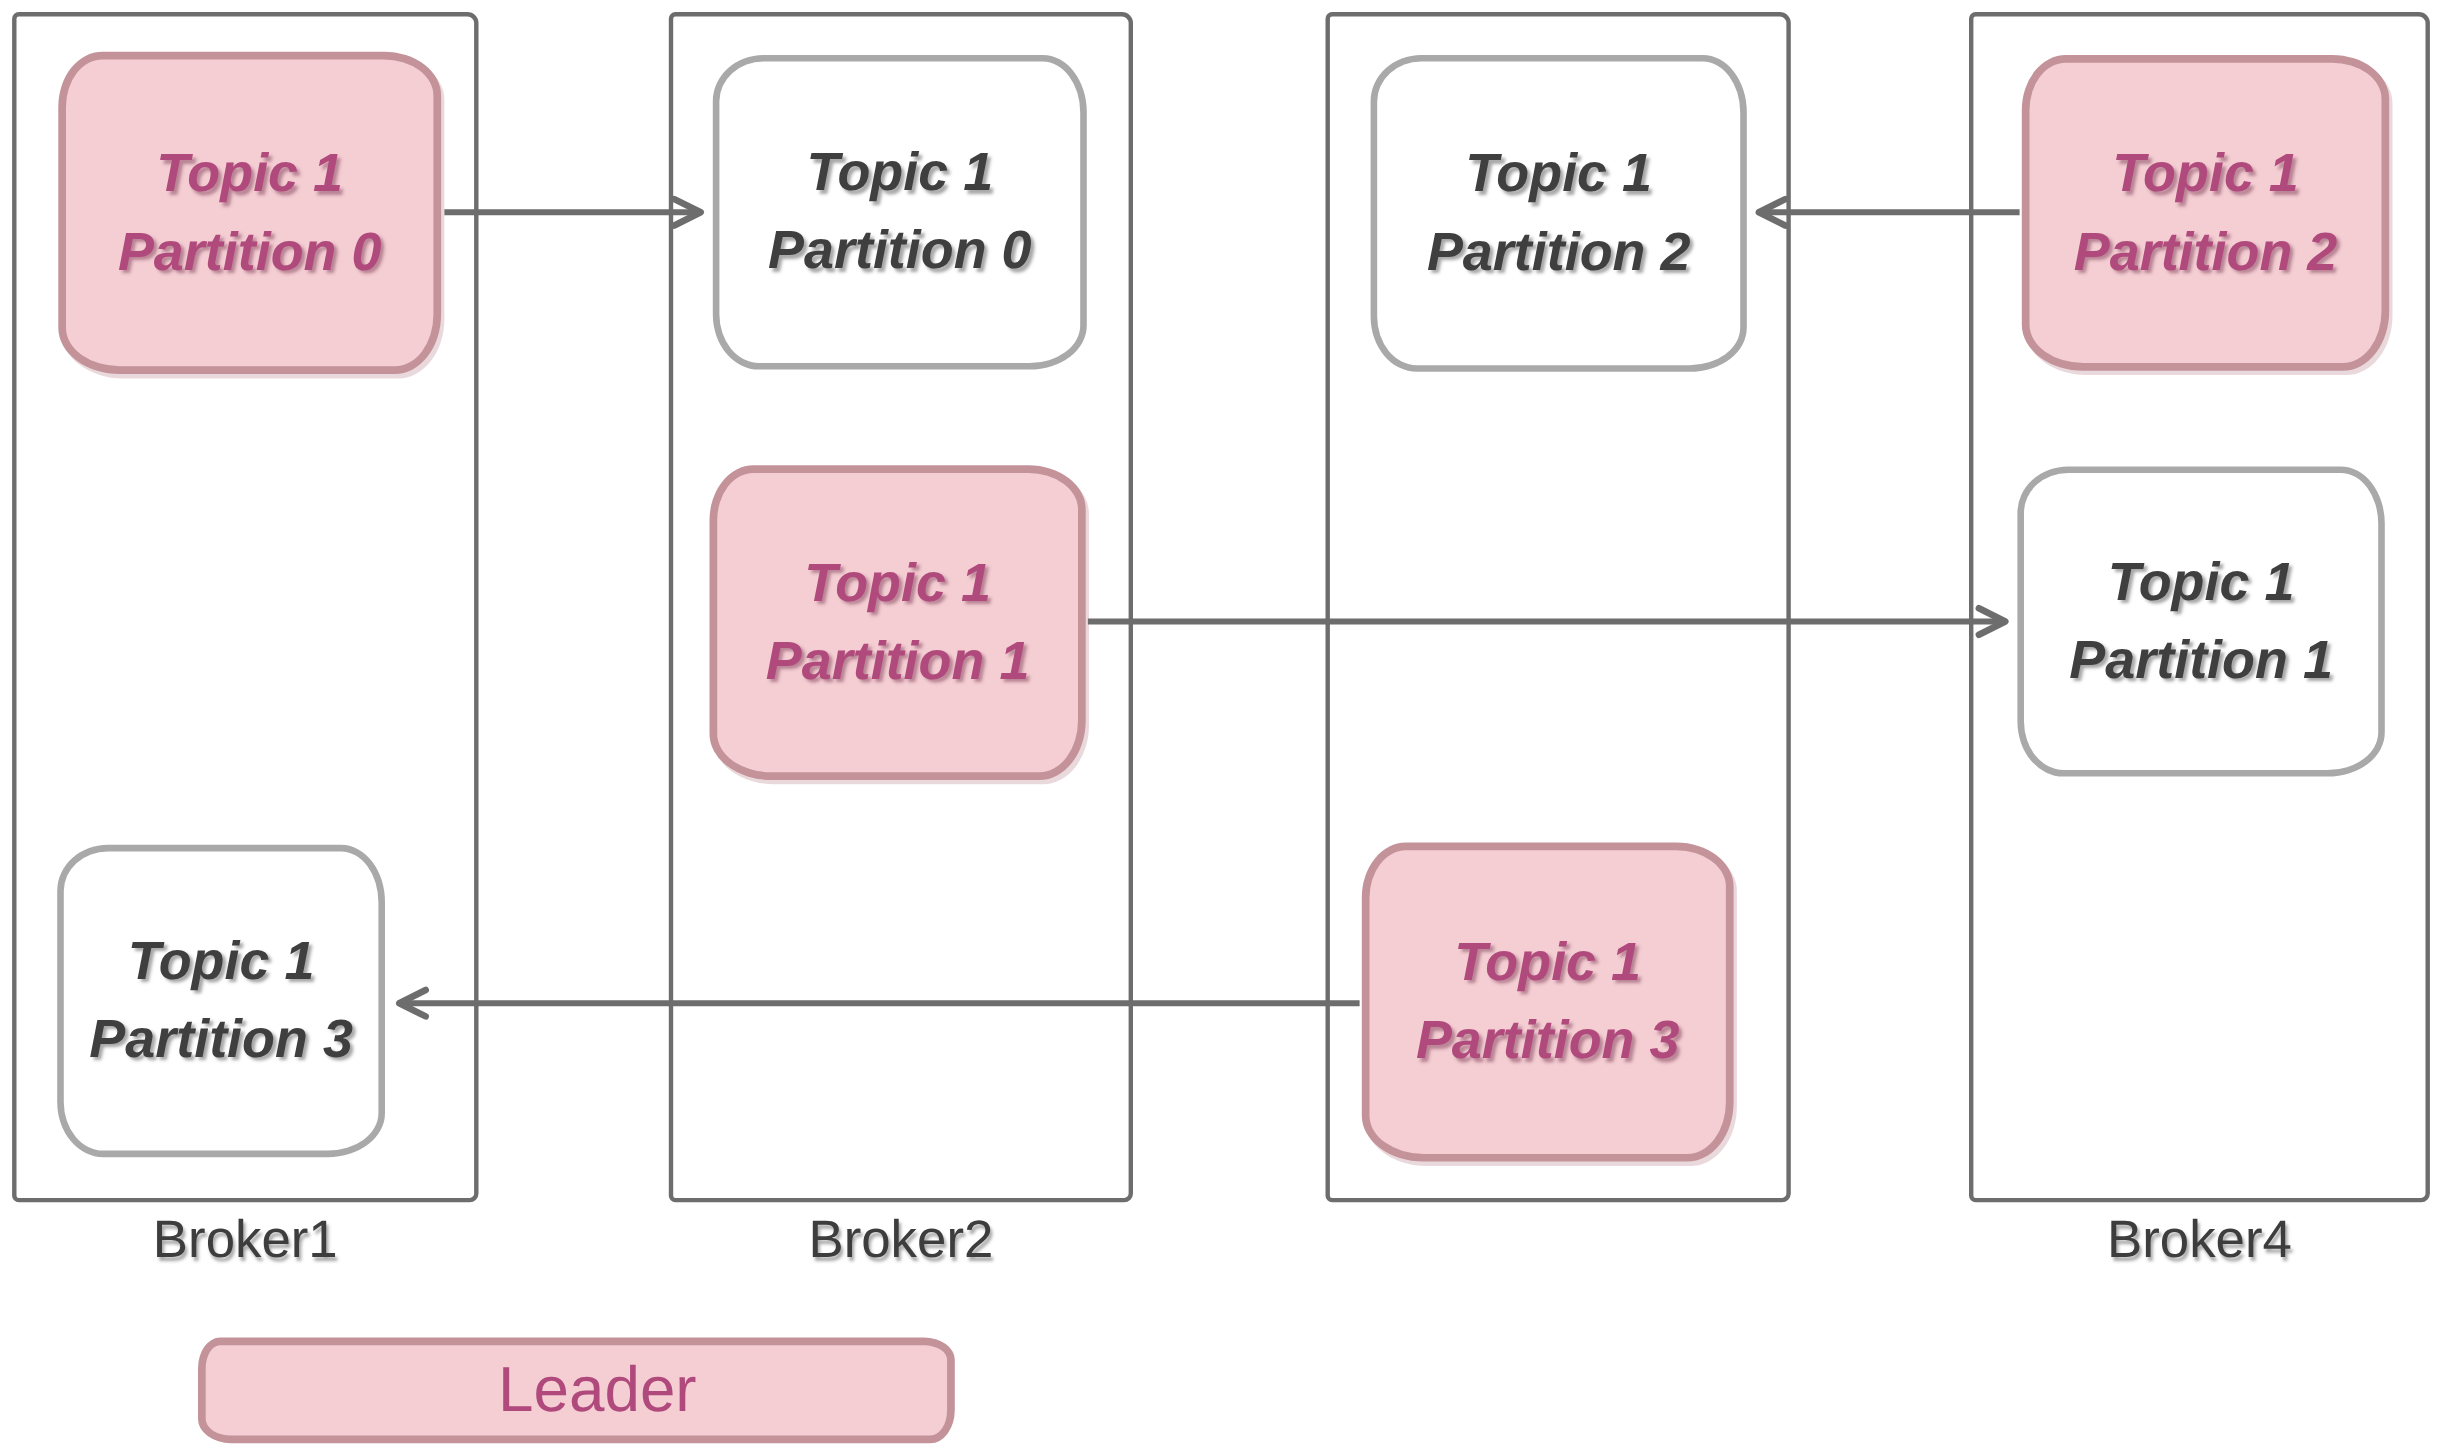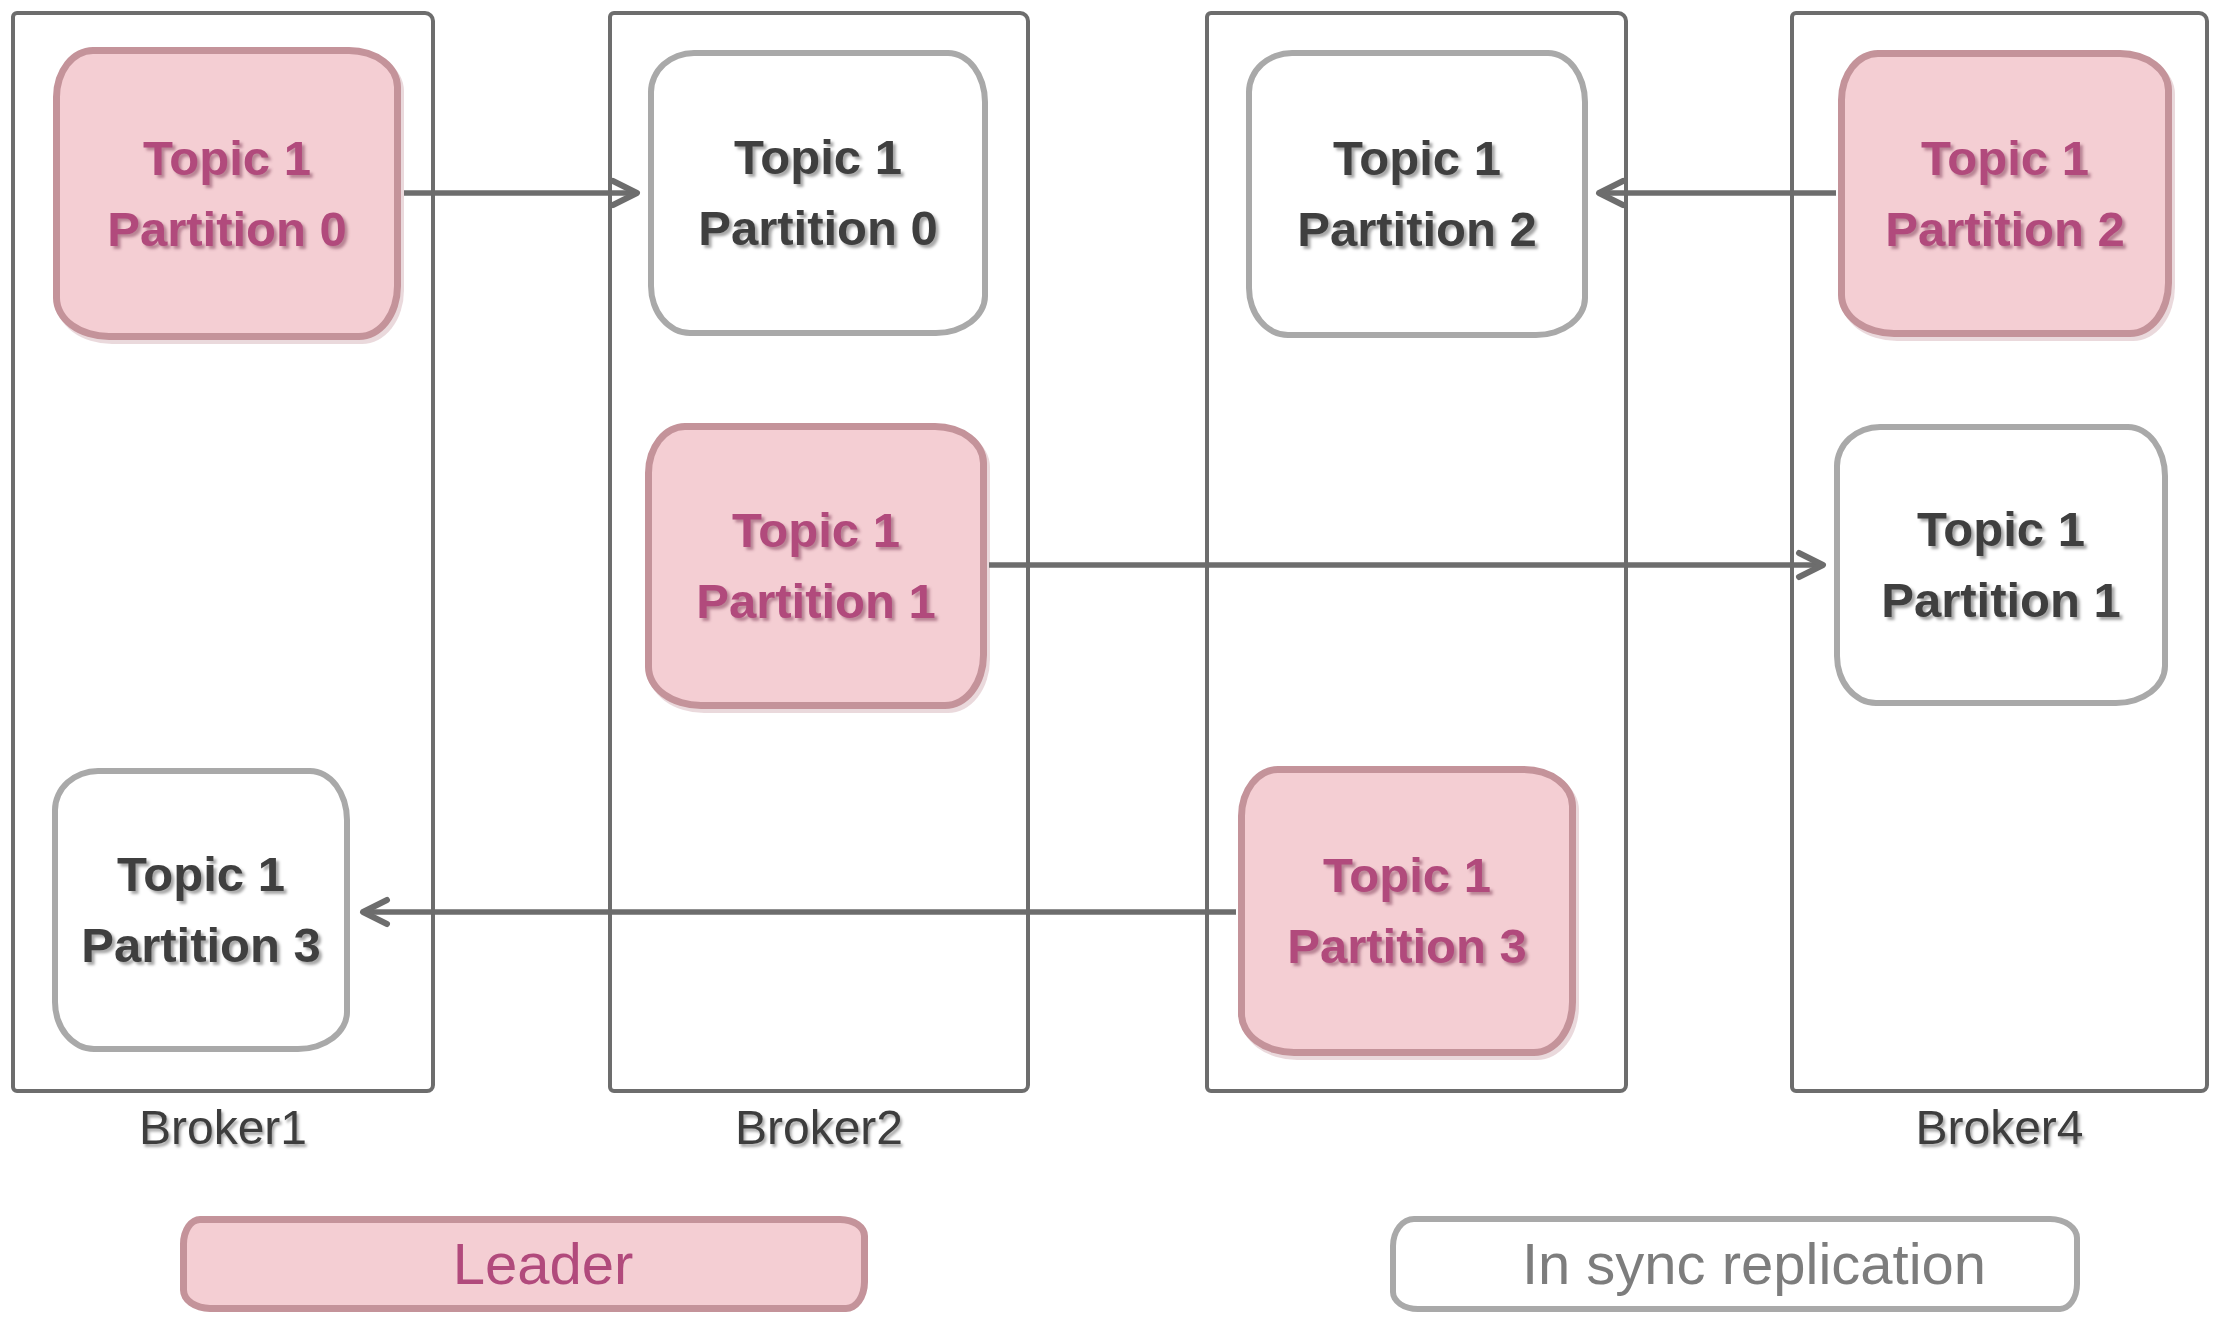--- a/index.html
+++ b/index.html
@@ -46,21 +46,21 @@
     border:7px solid var(--leader_border);
     border-radius:40px 52px 42px 56px / 50px 40px 54px 42px;
     box-shadow:3px 4px 0 rgba(196,147,154,.35);
   }
   .pbox.insync{
     border:6px solid var(--insync_border);
     border-radius:46px 40px 52px 42px / 42px 52px 40px 50px;
   }
   .pline{
     display:block;
-    font-weight:700;
+    font-style:italic;font-weight:700;
     font-size:49px;line-height:71px;
   }
   .leader .pline{color:var(--leader_text);text-shadow:3px 3px 3px rgba(110,40,70,.45);}
   .insync .pline{color:var(--insync_text);text-shadow:3px 3px 3px rgba(0,0,0,.35);}
 
   .pbox-b1p0{left:53px;top:47px;width:348px;height:293px;}
   .pbox-b2p0{left:648px;top:50px;width:340px;height:286px;}
   .pbox-b3p2{left:1246px;top:50px;width:342px;height:288px;}
   .pbox-b4p2{left:1838px;top:50px;width:334px;height:287px;}
   .pbox-b2p1{left:645px;top:423px;width:342px;height:286px;}
@@ -167,17 +167,14 @@
     <line class="arrow-line" x1="1236" y1="912" x2="364" y2="912" marker-end="url(#ah)"></line>
   </svg>
 
   <div class="broker-label label-b1">Broker1</div>
   <div class="broker-label label-b2">Broker2</div>
   <div class="broker-label label-b4">Broker4</div>
 
   <div class="legend-box legend-leader">
     <span class="legend-text">Leader</span>
   </div>
-  <div class="legend-box legend-insync">
-    <span class="legend-text">In sync replication</span>
-  </div>
 
 </div>
 
 </body></html>

